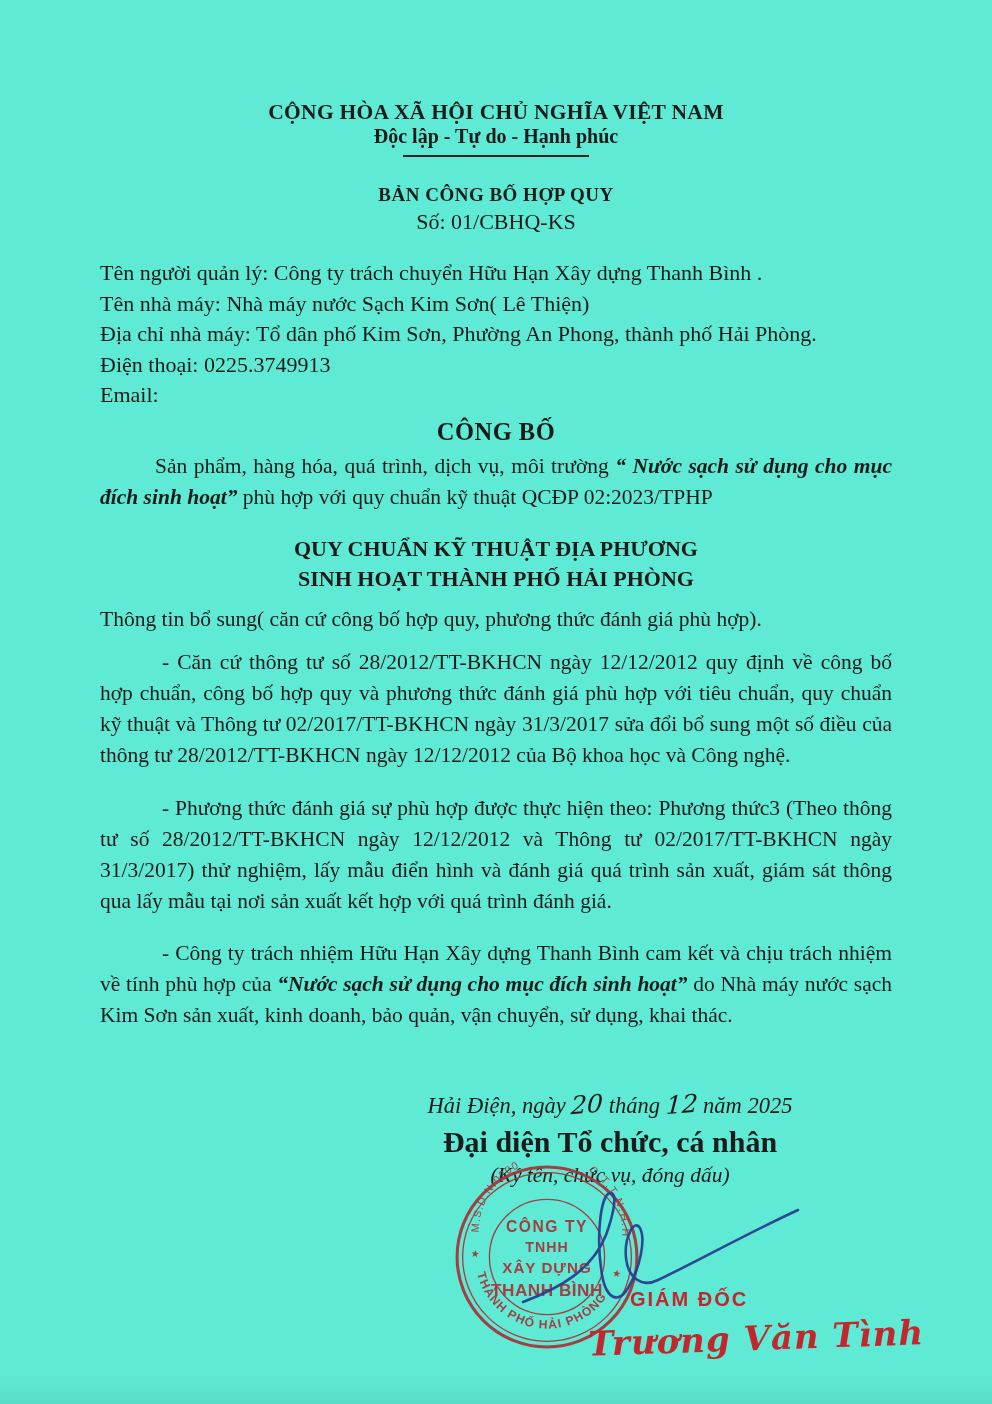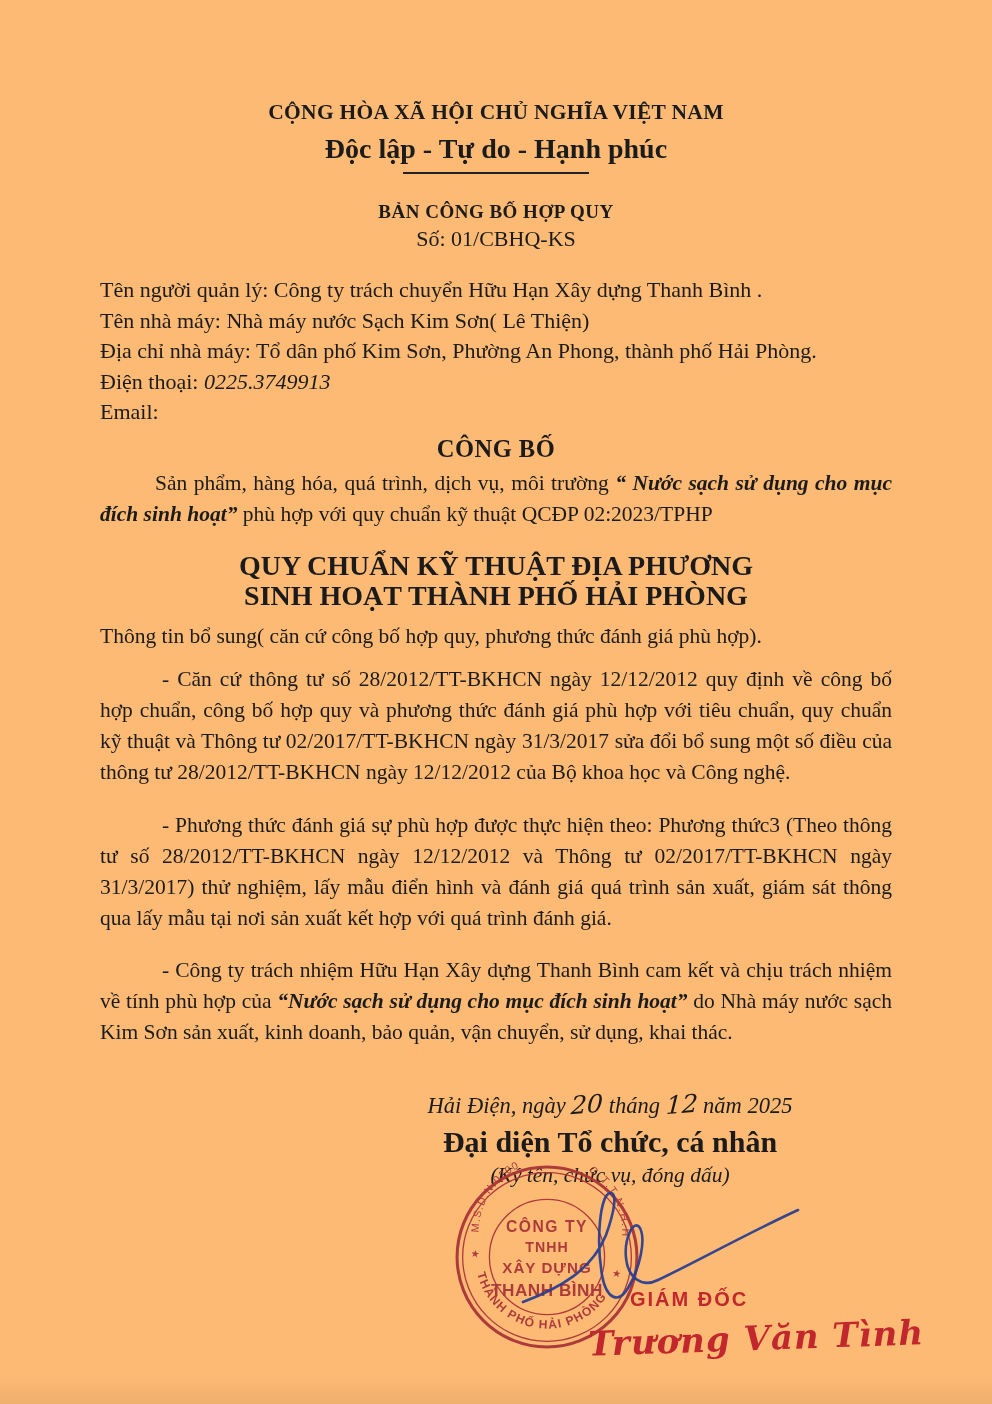--- a/index.html
+++ b/index.html
@@ -1,41 +1,40 @@
 <!DOCTYPE html>
 <html><head>
 <meta charset="utf-8">
 <style>
   html,body{margin:0;padding:0;background:#9a9a9a;}
   .page{
     position:relative;
     width:992px;height:1404px;
     margin:0 auto;
-    background:#fdba74;
+    background:#5eead4;
     overflow:hidden;
     font-family:"Liberation Serif", serif;
     color:#1b1b1b;
   }
   .content{
     position:absolute;
     left:100px; top:0;
     width:792px;
   }
   .center{text-align:center;}
-  .italic{font-style:italic;}
+  .italic{}
 
   .national-title{
     padding-top:100px;
     font-size:21.5px;
     font-weight:bold;
     letter-spacing:0.3px;
   }
   .motto{
-    margin-top:8px;
-    font-size:28px;
+    font-size:20px;
     font-weight:bold;
   }
   .motto-rule{
     width:186px;height:2px;
     background:#222;
     margin:7px auto 0 auto;
   }
   .doc-title{
     margin-top:27px;
     font-size:19px;
@@ -61,21 +60,21 @@
     font-size:21.5px;
     line-height:31px;
     text-align:justify;
   }
   .p1{margin-top:5px; text-indent:55px;}
   .p-dash{margin-top:12px; text-indent:62px;}
   .quote{font-weight:bold; font-style:italic;}
   .code{font-weight:normal;}
   .std-headings{
     margin-top:2px;
-    font-size:28px;
+    font-size:22px;
     font-weight:bold;
     line-height:30px;
   }
   .add-info{
     margin-top:10px;
     font-size:21.5px;
     line-height:31px;
   }
   .signoff{
     position:absolute;

